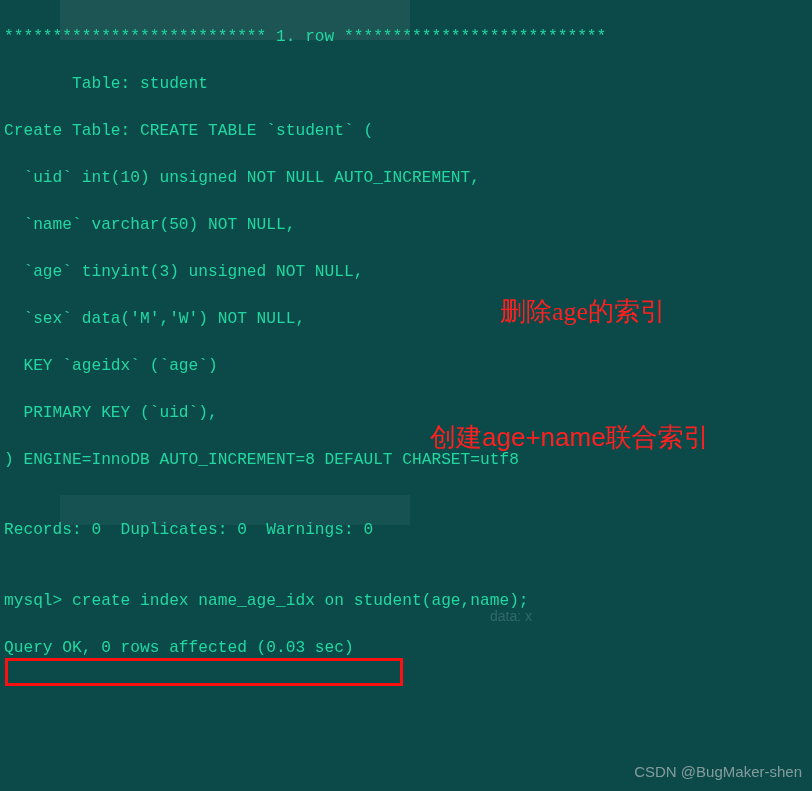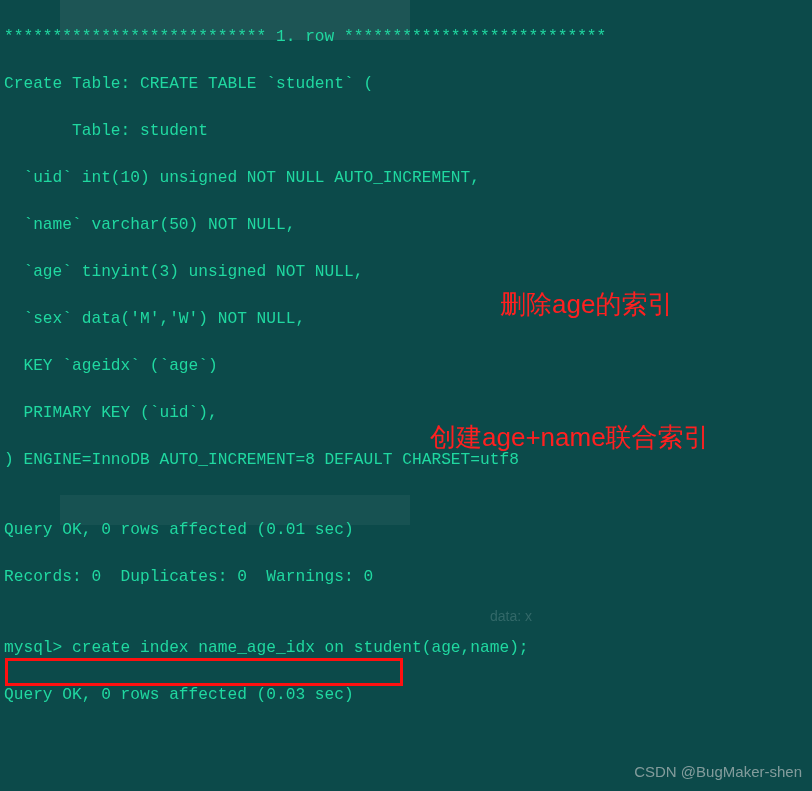--- a/index.html
+++ b/index.html
@@ -70,50 +70,49 @@
   }
 </style>
 </head>
 <body>
 
 <div class="hl1"></div>
 <div class="hl2"></div>
 
 <div class="terminal">
 <span class="line">*************************** 1. row ***************************</span>
+<span class="line">       Table: student</span>
 <span class="line">Create Table: CREATE TABLE `student` (</span>
-<span class="line">       Table: student</span>
 <span class="line">  `uid` int(10) unsigned NOT NULL AUTO_INCREMENT,</span>
 <span class="line">  `name` varchar(50) NOT NULL,</span>
 <span class="line">  `age` tinyint(3) unsigned NOT NULL,</span>
 <span class="line">  `sex` data('M','W') NOT NULL,</span>
 <span class="line">  KEY `ageidx` (`age`)</span>
 <span class="line">  PRIMARY KEY (`uid`),</span>
 <span class="line">) ENGINE=InnoDB AUTO_INCREMENT=8 DEFAULT CHARSET=utf8</span>
 <span class="line"></span>
-<span class="line">Query OK, 0 rows affected (0.01 sec)</span>
 <span class="line">Records: 0  Duplicates: 0  Warnings: 0</span>
 <span class="line"></span>
 <span class="line">mysql&gt; create index name_age_idx on student(age,name);</span>
 <span class="line">Query OK, 0 rows affected (0.03 sec)</span>
 
 
 
 
 
 
 
 
 
 
 
 
 
 </div>
 
-<div class="annot" style="left:500px; top:293px;">删除age的索引</div>
+<div class="annot" style="left:500px; top:300px;font-family:Liberation Serif, serif;">删除age的索引</div>
 <div class="annot" style="left:430px; top:426px;">创建age+name联合索引</div>
 
 <div class="ghost" style="left:490px; top:565px;">data:  x</div>
 
 <div class="redbox" style="left:5px; top:658px; width:398px; height:28px;"></div>
 
 <div class="watermark">CSDN @BugMaker-shen</div>
 
 </body></html>

